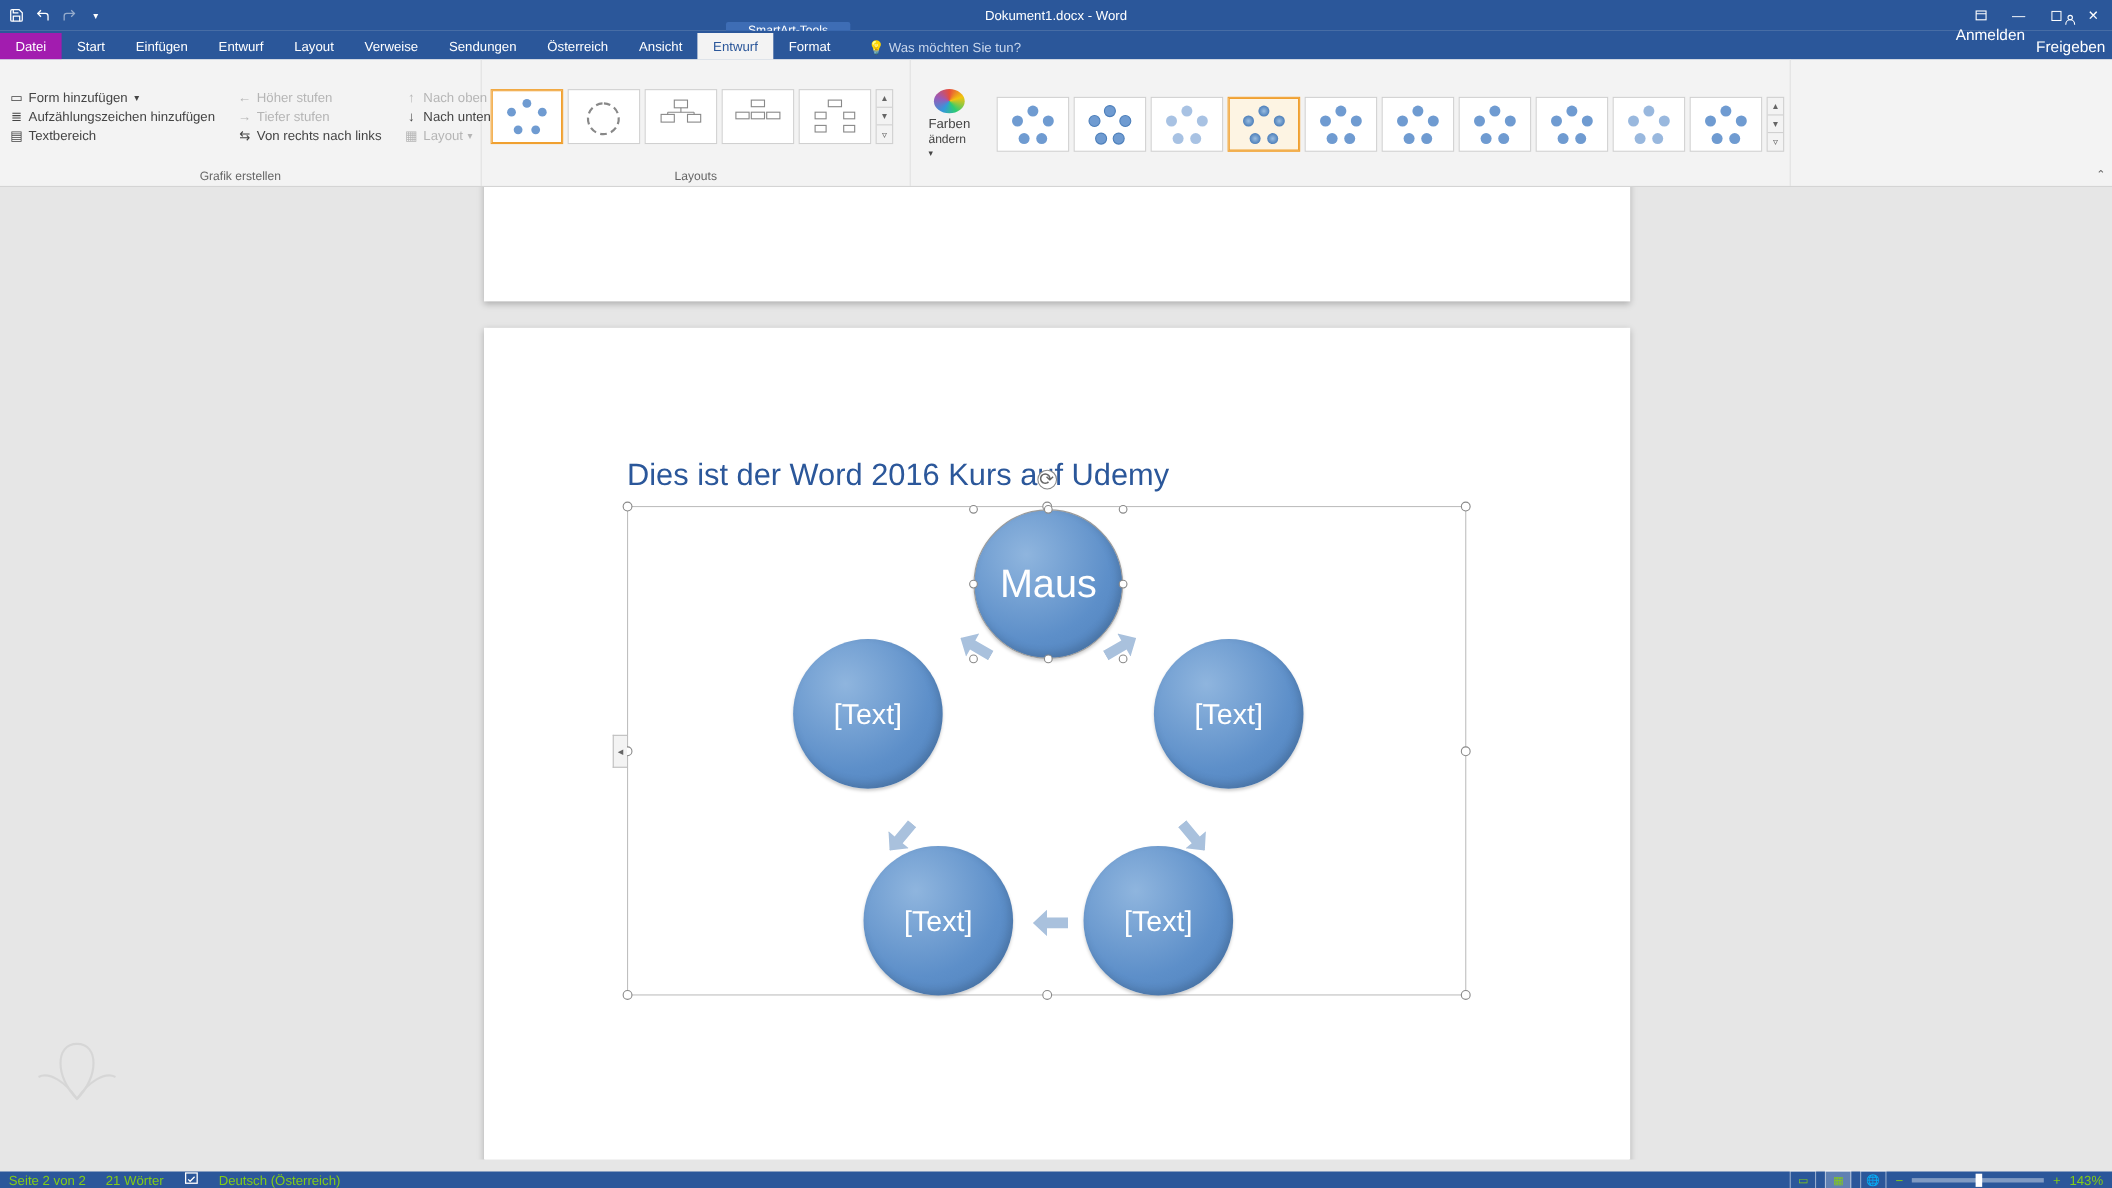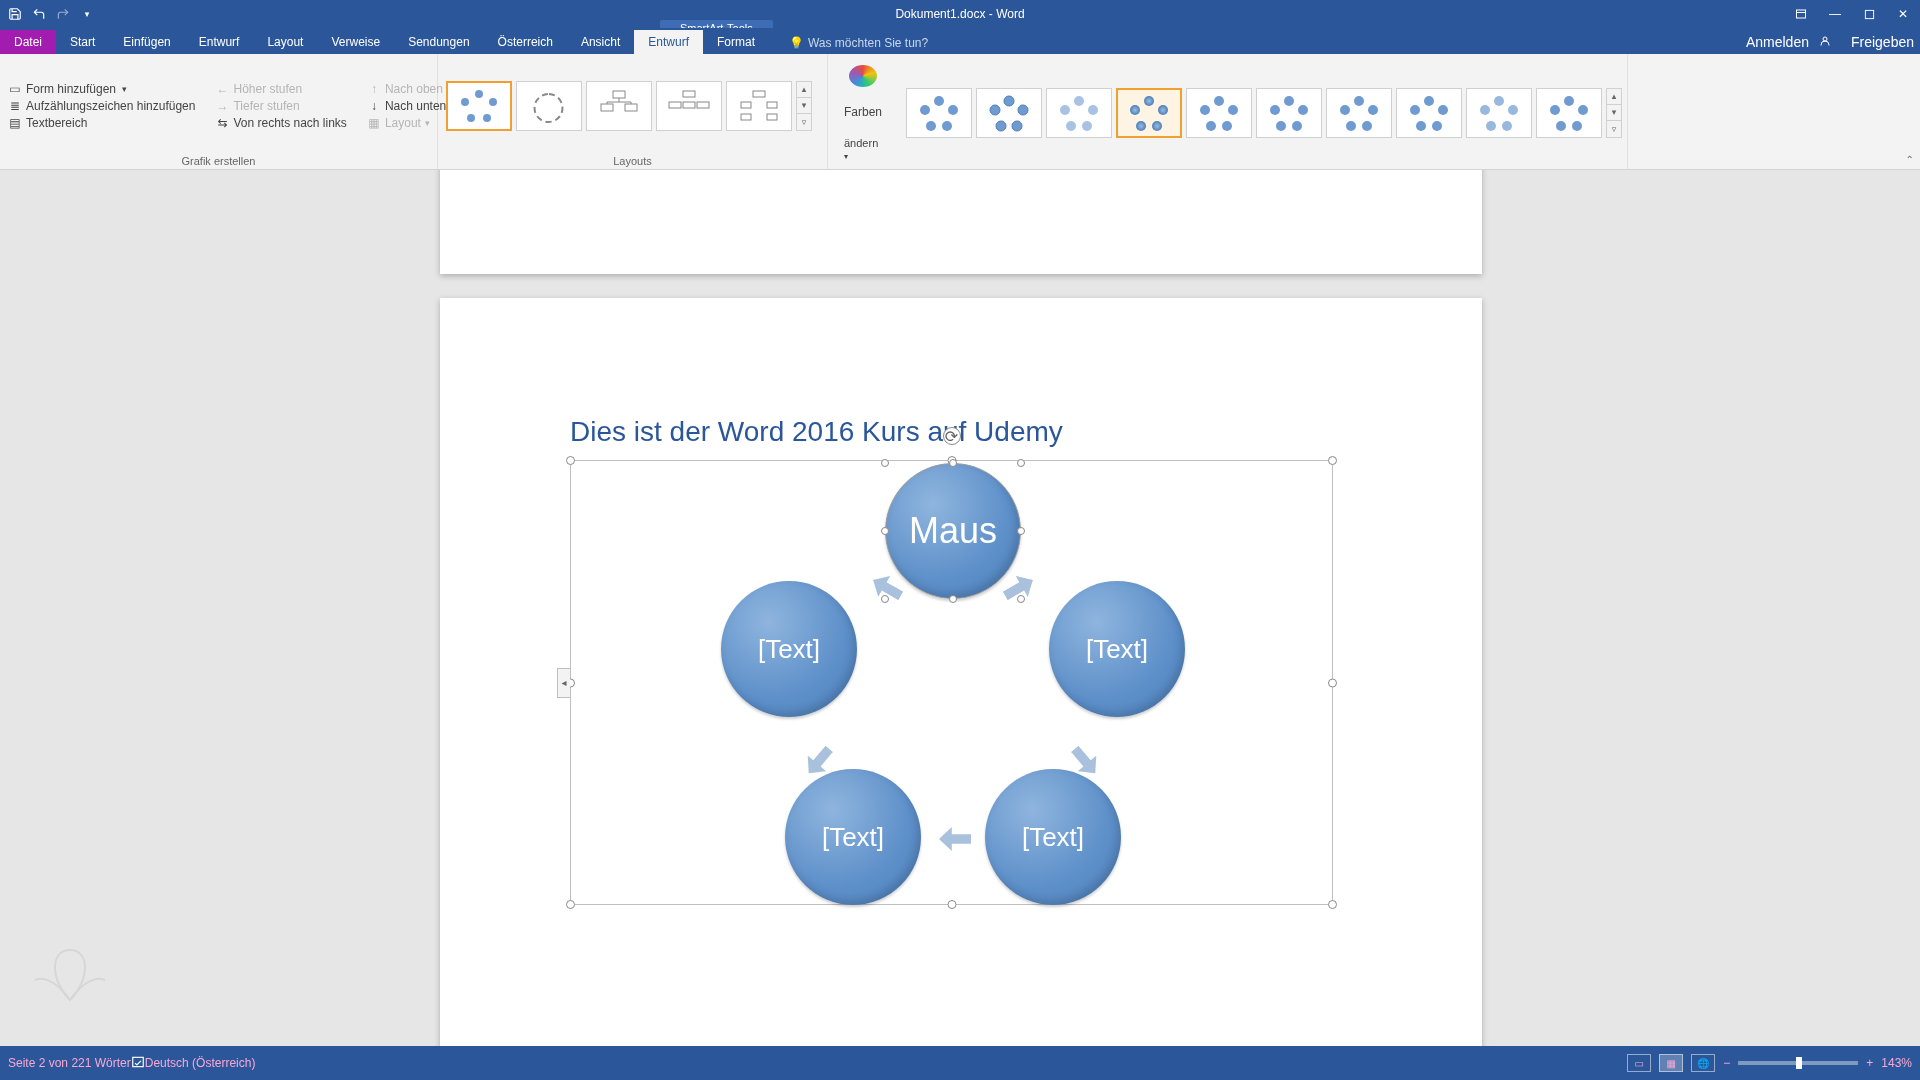--- a/index.html
+++ b/index.html
@@ -32,21 +32,21 @@
   .create-item { display: flex; align-items: center; gap: 4px; cursor: pointer; white-space: nowrap; }
   .create-item .micon { width: 14px; height: 14px; display:inline-flex; align-items:center; justify-content:center; }
 
   .layout-gallery { display: flex; gap: 4px; align-items: center; }
   .layout-thumb { width: 66px; height: 50px; border: 1px solid #d0d0d0; background: #fff; display:flex; align-items:center; justify-content:center; cursor: pointer; position:relative; }
   .layout-thumb.selected { border: 1px solid #f0a030; box-shadow: inset 0 0 0 1px #f0a030; }
   .gallery-more { width: 16px; display:flex; flex-direction:column; border:1px solid #d0d0d0; height:50px; }
   .gallery-more div { flex:1; display:flex; align-items:center; justify-content:center; font-size:9px; color:#666; border-bottom:1px solid #d0d0d0; cursor:pointer;}
   .gallery-more div:last-child{border-bottom:none;}
 
-  .colors-btn { display:flex; flex-direction:column; align-items:center; gap:18px; padding:4px 8px; cursor:pointer; font-size:12px; color:#444; }
+  .colors-btn { display:flex; flex-direction:column; align-items:center; gap:2px; padding:4px 8px; cursor:pointer; font-size:12px; color:#444; }
   .colors-icon { width:28px; height:22px; background: conic-gradient(#e74c3c, #f1c40f, #2ecc71, #3498db, #9b59b6, #e74c3c); border-radius:50%; }
 
   .style-gallery { display:flex; gap:4px; align-items:center; }
   .style-thumb { width:66px; height:50px; border:1px solid #d0d0d0; background:#fff; cursor:pointer; display:flex; align-items:center; justify-content:center; }
   .style-thumb.selected { border:1px solid #f0a030; box-shadow: inset 0 0 0 1px #f0a030; background:#fdf4e3;}
 
   .reset-btn { display:flex; flex-direction:column; align-items:center; font-size:11px; color:#444; padding:4px 8px; cursor:pointer; text-align:center; }
   .collapse-ribbon { position:absolute; right:6px; bottom:4px; font-size:10px; color:#666; cursor:pointer; }
 
   
@@ -66,21 +66,21 @@
 
   .node { position:absolute; border-radius:50%; background: radial-gradient(circle at 35% 30%, #8fb5de, #5d8fc9 60%, #4d7fba); color:#fff; display:flex; align-items:center; justify-content:center; text-align:center; font-size:26px; box-shadow: inset -3px -4px 8px rgba(0,0,0,.15), 0 2px 3px rgba(0,0,0,.2); }
   .node-sel { border:1px solid #9a9a9a; }
   .node-sel .shandle{ position:absolute; width:8px; height:8px; background:#fff; border:1px solid #888; border-radius:50%; }
   .arrow { position:absolute; width:32px; height:24px; background:#a9c1dd; clip-path: polygon(0 30%, 60% 30%, 60% 0, 100% 50%, 60% 100%, 60% 70%, 0 70%); box-shadow:0 1px 2px rgba(0,0,0,.2); }
 
   
   .watermark { position:absolute; left:30px; bottom:40px; opacity:.35; }
 
   
-  .statusbar { position:absolute; bottom:0; left:0; right:0; height:34px; background:#2b579a; color:#f9a8d4; font-size:12px; display:flex; align-items:center; padding:0 8px; }
+  .statusbar { position:absolute; bottom:0; left:0; right:0; height:15px; background:#2b579a; color:#84cc16; font-size:12px; display:flex; align-items:center; padding:0 8px; gap:18px; }
   .status-right { position:absolute; right:8px; display:flex; align-items:center; gap:8px; }
   .view-btn { width:24px; height:18px; border:1px solid rgba(255,255,255,.5); display:flex; align-items:center; justify-content:center; cursor:pointer; font-size:10px;}
   .view-btn.sel{ background:rgba(255,255,255,.25);}
   .zoom-slider { width:120px; height:4px; background:rgba(255,255,255,.4); position:relative; }
   .zoom-slider .thumb{ position:absolute; top:-4px; left:58px; width:6px; height:12px; background:#fff; }
 
   
   .mini-cycle circle{ fill:#6f9bd1; }
   .mini-hier rect{ fill:#fff; stroke:#888; }
 </style>
@@ -140,21 +140,21 @@
   <div class="tab">Österreich</div>
   <div class="tab">Ansicht</div>
   <div class="tab active">Entwurf</div>
   <div class="tab">Format</div>
   <div class="tell-me">
     <span>💡</span>
     <span>Was möchten Sie tun?</span>
   </div>
   <div class="right-menu">
     <span>Anmelden</span>
-    <span style="display:flex;align-items:center;gap:20px;">
+    <span style="display:flex;align-items:center;gap:7px;flex-direction:column;">
       <span><svg width="12" height="12" viewBox="0 0 24 24" fill="none" stroke="#fff" stroke-width="2">
             <circle cx="12" cy="8" r="4"></circle>
             <path d="M4 21v-1a8 8 0 0 1 16 0v1"></path>
           </svg></span>
       <span>Freigeben</span>
     </span>
   </div>
 </div>
 
 <div class="ribbon">

